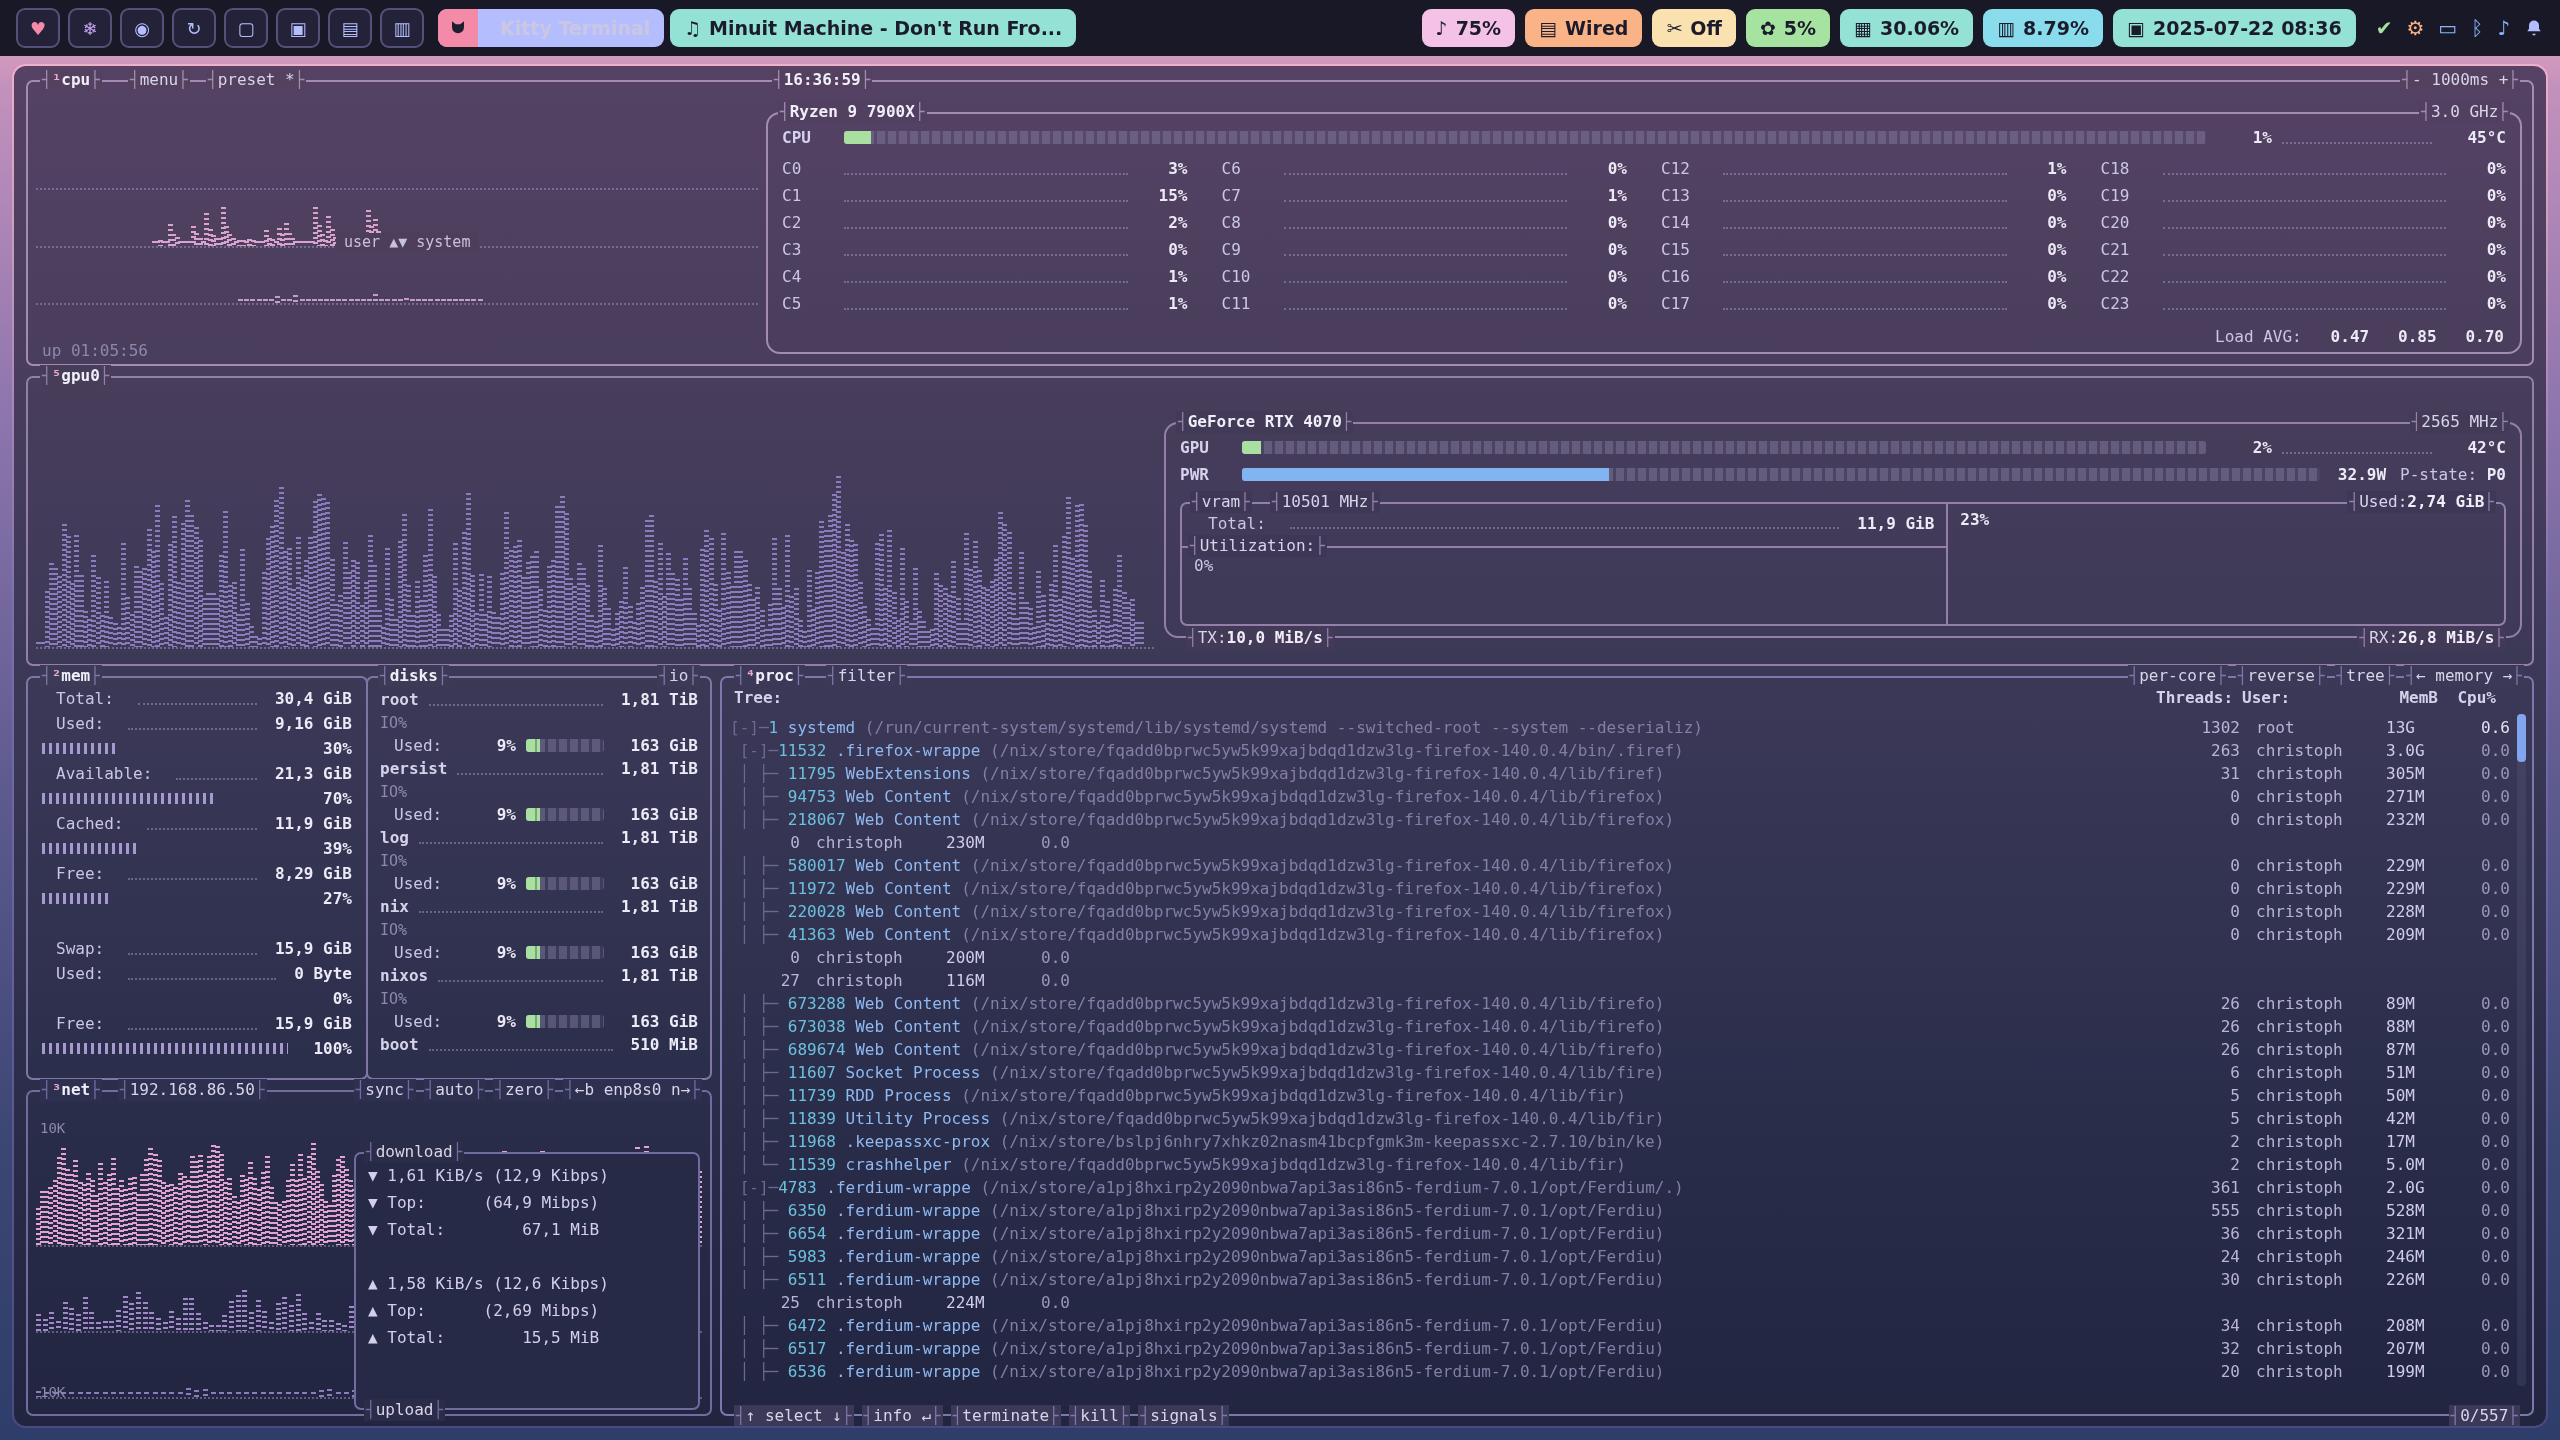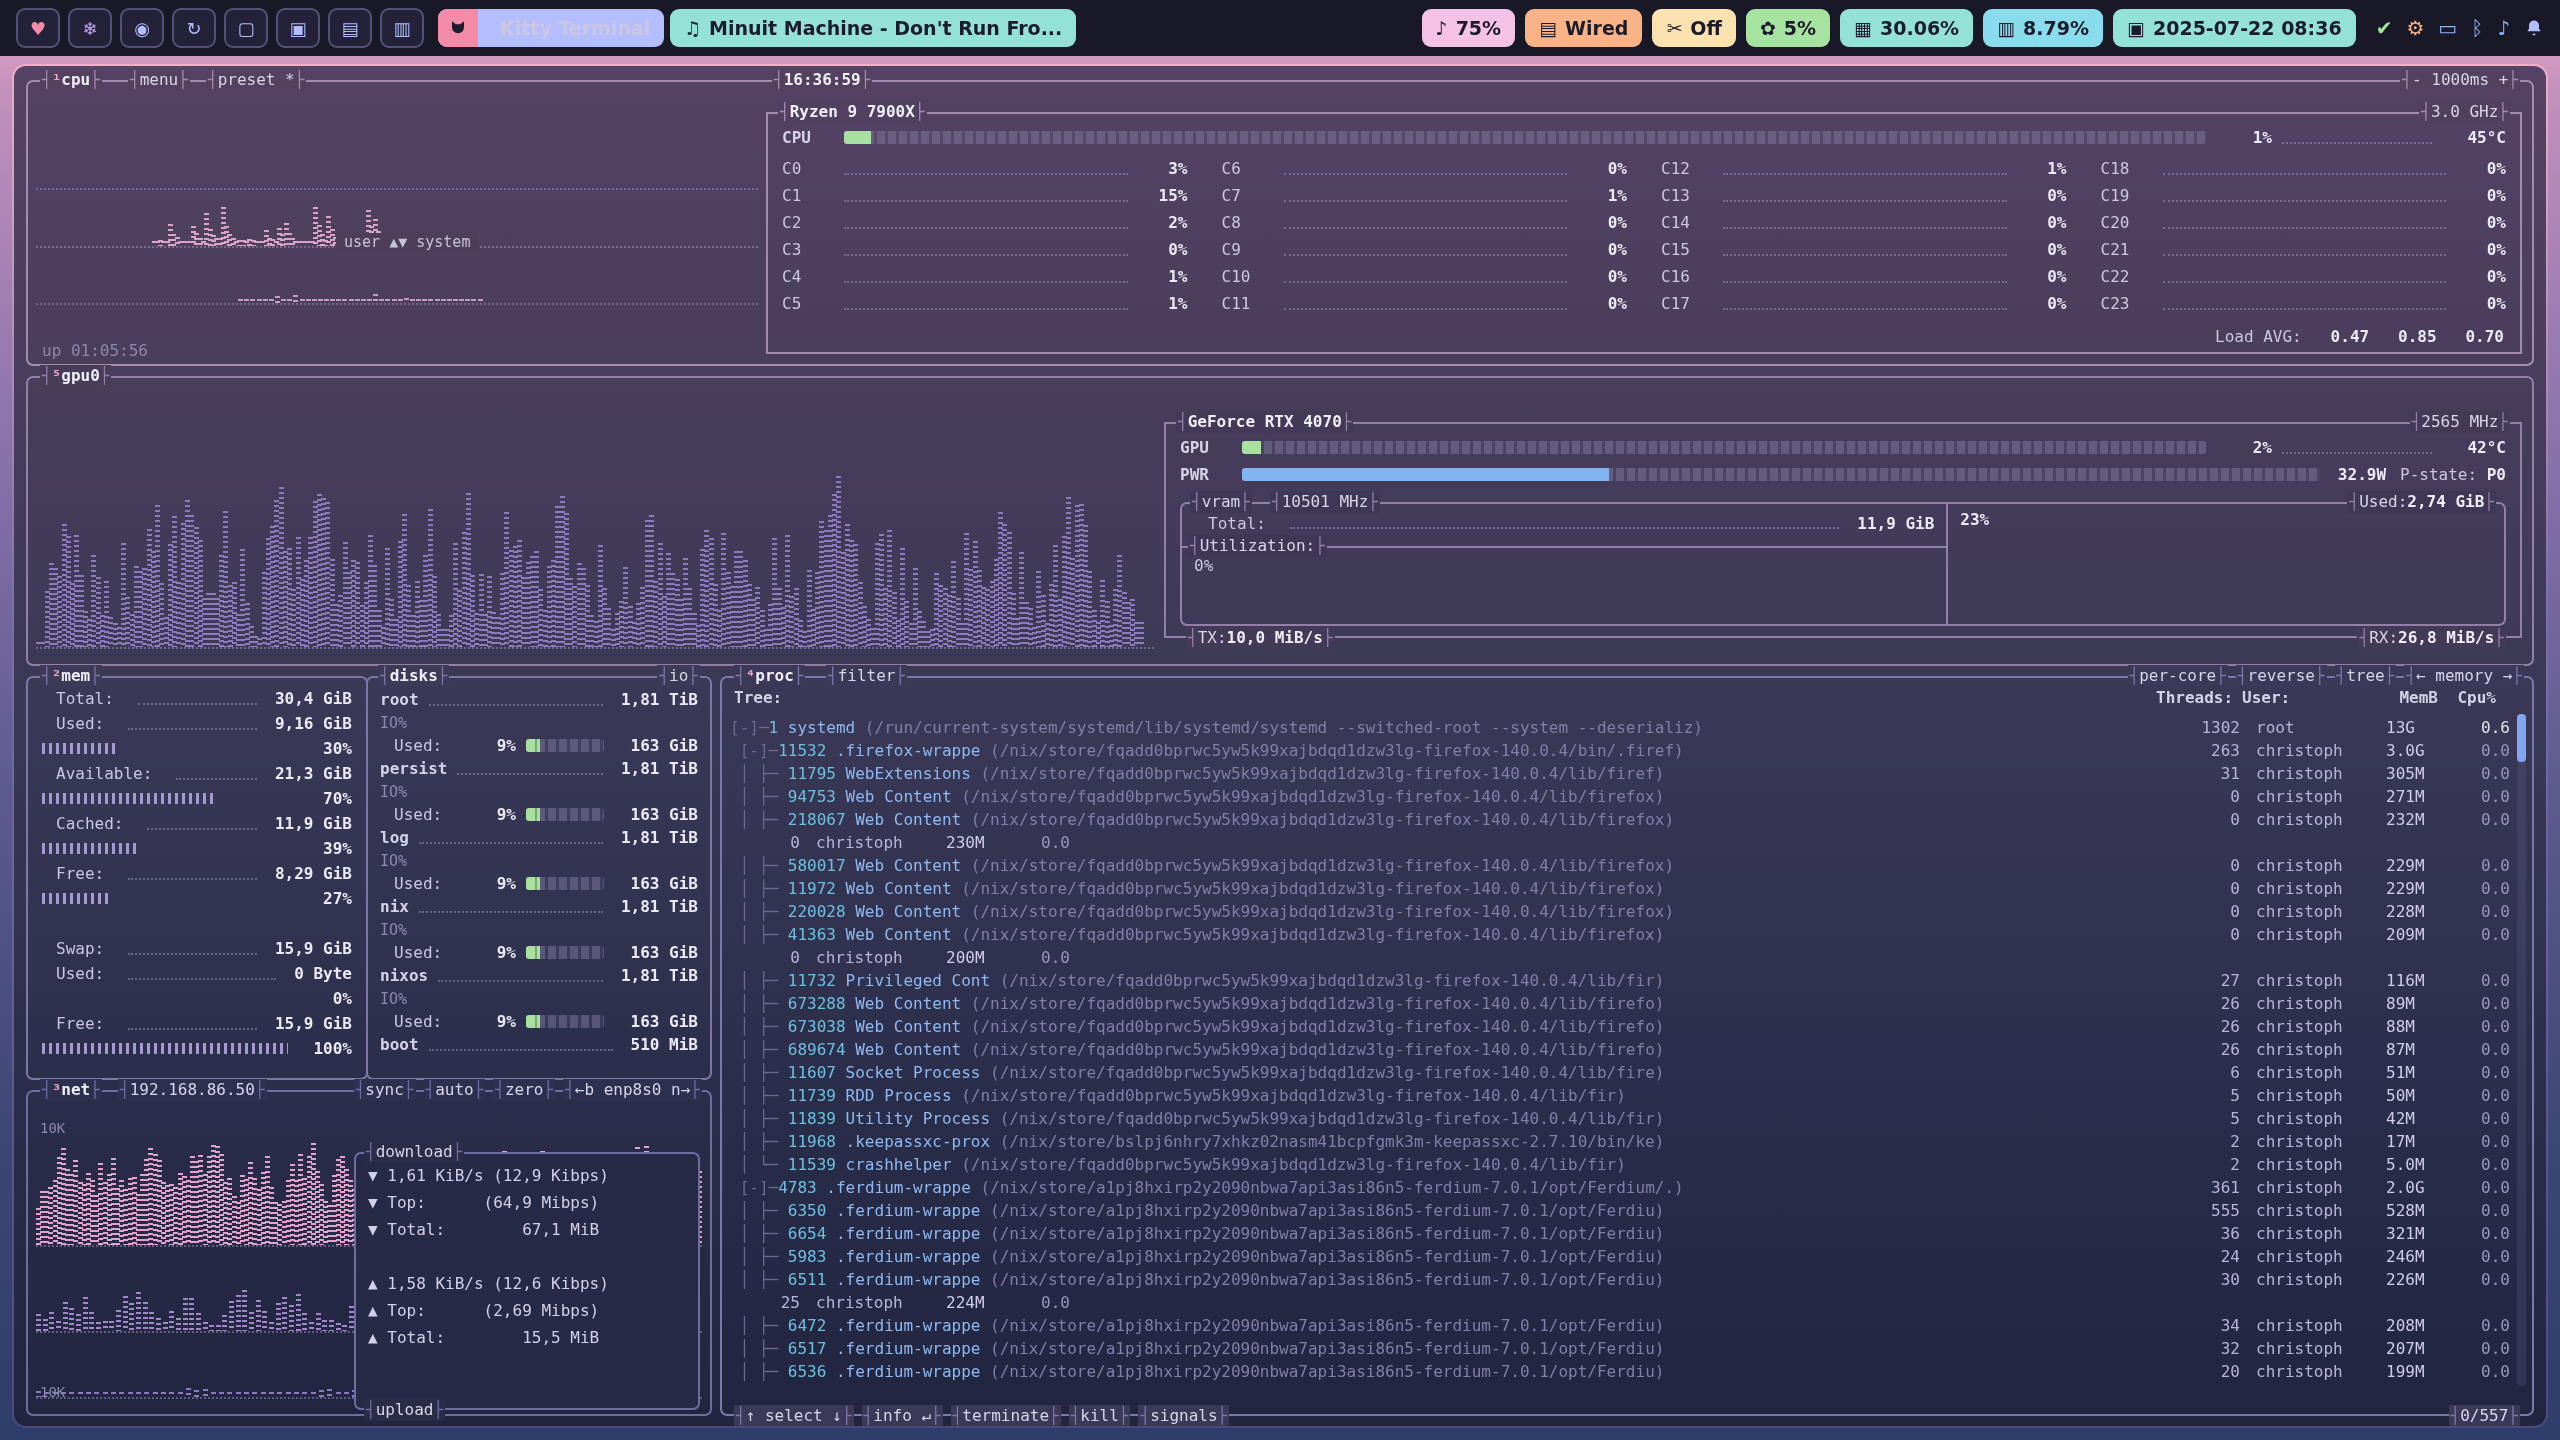--- a/index.html
+++ b/index.html
@@ -41,21 +41,21 @@
   #proc{left:706px;top:610px;right:12px;height:736px;--bc:#7b78ab;--tagbg:#3b3957}
   .tag{position:absolute;top:-13px;display:flex;align-items:center;font-size:16px;line-height:22px;
     color:#d8d4ea;background:var(--tagbg);padding:0 2px;white-space:pre}
   .tag::before{content:"┤";color:var(--bc)}
   .tag::after{content:"├";color:var(--bc)}
   .tag.bottom{top:auto;bottom:-13px}
   .tag .num{color:#e8a9cd;font-weight:bold}
   .tag b{color:#f0eef8}
   .tagrow{position:absolute;display:flex;gap:8px}
   .tagrow .tag{position:static}
-  .ibox{position:absolute;border:2px solid var(--bc);border-radius:0}
+  .ibox{position:absolute;border:2px solid var(--bc);border-radius:14px}
   
   .graph{position:absolute;overflow:hidden}
   #cpugraph{left:8px;top:26px;width:722px;bottom:34px}
   #gpugraph{left:8px;top:26px;width:1118px;bottom:10px}
   #netgraph{left:8px;top:26px;right:8px;bottom:8px}
   .gline{position:absolute;left:0;right:0;height:0;border-top:2px dotted rgba(170,160,200,.45)}
   .spike{position:absolute;width:5px;background:repeating-linear-gradient(180deg,var(--c) 0 2px,transparent 2px 5px)}
   #cpulegend{position:absolute;left:300px;top:calc(62% - 13px);background:#4d3e5c;padding:0 8px;
     font-size:15px;color:#c7c2de;z-index:2}
   #uptime{position:absolute;left:14px;bottom:4px;color:#8d88ac;font-size:16px}
@@ -1408,21 +1408,20 @@
             <span class="pmem">209M</span>
             <span class="pcpu">0.0</span>
           </div>
           <div class="prow">
             <span class="pthreads">0</span>
             <span class="puser">christoph</span>
             <span class="pmem">200M</span>
             <span class="pcpu">0.0</span>
           </div>
           <div class="prow">
-            <span class="pleft"><span class="ptree"> │ ├─ </span><span class="ppid">11732 </span><span class="pname">Privileged Cont </span><span class="pcmd">(/nix/store/fqadd0bprwc5yw5k99xajbdqd1dzw3lg-firefox-140.0.4/lib/fir)</span></span>
             <span class="pthreads">27</span>
             <span class="puser">christoph</span>
             <span class="pmem">116M</span>
             <span class="pcpu">0.0</span>
           </div>
           <div class="prow">
             <span class="pleft"><span class="ptree"> │ ├─ </span><span class="ppid">673288 </span><span class="pname">Web Content </span><span class="pcmd">(/nix/store/fqadd0bprwc5yw5k99xajbdqd1dzw3lg-firefox-140.0.4/lib/firefo)</span></span>
             <span class="pthreads">26</span>
             <span class="puser">christoph</span>
             <span class="pmem">89M</span>

